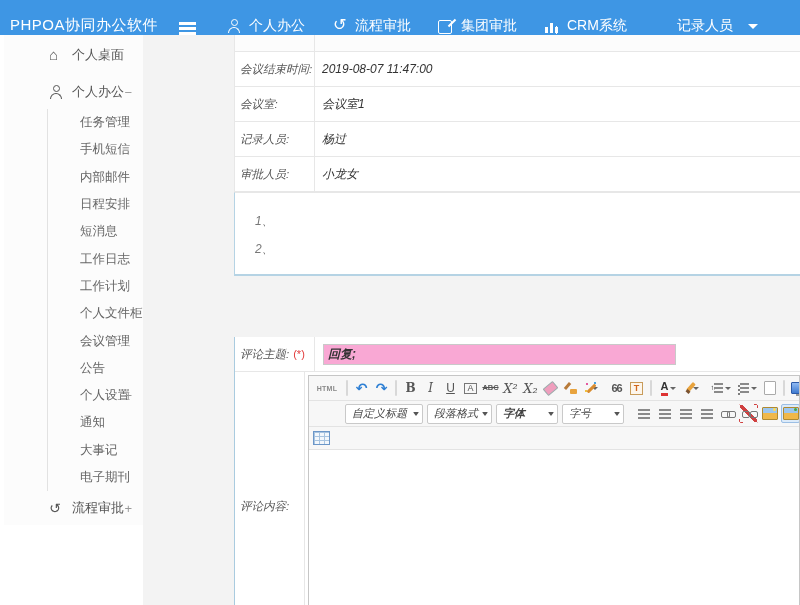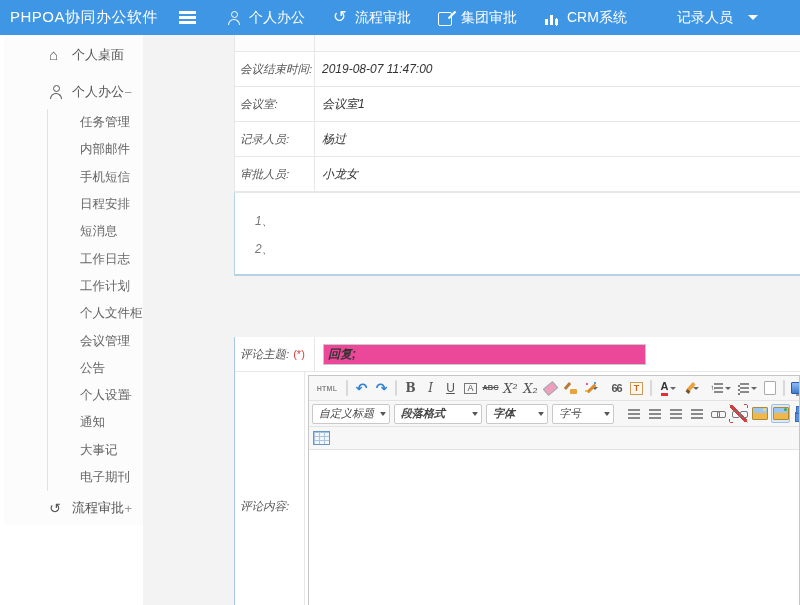--- a/index.html
+++ b/index.html
@@ -1,20 +1,20 @@
 <!DOCTYPE html>
 <html><head>
 <meta charset="utf-8">
 <style>
   * { margin:0; padding:0; box-sizing:border-box; }
   html,body { width:800px; height:605px; overflow:hidden; font-family:"Liberation Sans","DejaVu Sans",sans-serif; background:#fff; }
   body { position:relative; font-size:12px; color:#444; }
 
   
-  .topbar { position:absolute; left:0; top:0; width:800px; height:35px; background:#3e96e4; display:flex; align-items:center; color:#fff; }
+  .topbar { position:absolute; left:0; top:0; width:800px; height:35px; background:#3e96e4; display:flex; align-items:flex-end; color:#fff; }
   .logo { width:178px; padding-left:10px; font-size:15px; letter-spacing:.5px; white-space:nowrap; }
   .hamburger { width:20px; height:13px; position:relative; margin-right:28px; cursor:pointer; }
   .hamburger::before { content:""; position:absolute; left:1px; top:0; width:17px; height:2.5px; background:#fff; box-shadow:0 5px 0 #fff, 0 10px 0 #fff; }
   .nav { display:flex; align-items:center; gap:27px; }
   .nav-item { display:flex; align-items:center; gap:7px; font-size:14px; cursor:pointer; white-space:nowrap; }
   .nicon { position:relative; width:16px; height:16px; display:inline-block; flex:0 0 auto; }
   .person-icon::before { content:""; position:absolute; top:1px; left:5px; width:5px; height:5px; border:1.5px solid currentColor; border-radius:50%; }
   .person-icon::after  { content:""; position:absolute; bottom:1px; left:2px; width:10px; height:5px; border:1.5px solid currentColor; border-bottom:none; border-radius:7px 7px 0 0; }
   .history-icon::before { content:"↺"; position:absolute; left:1px; top:-1px; font-size:16px; line-height:16px; }
   .edit-square-icon::before { content:""; position:absolute; left:0; top:2px; width:12px; height:12px; border:1.5px solid currentColor; border-radius:2px; }
@@ -42,21 +42,21 @@
   .frow { display:flex; border-bottom:1px solid #e7e7e7; background:#fff; }
   .t1 .frow { border-left:1px solid #e7e7e7; }
   .frow.stub { height:17px; background:#fcfcfc; }
   .frow.std { height:35px; }
   .label-cell { width:80px; border-right:1px solid #e7e7e7; display:flex; align-items:center; padding-left:5px; font-style:italic; font-size:11.5px; color:#555; }
   .value-cell { flex:1; display:flex; align-items:center; padding-left:7px; font-style:italic; font-size:12px; color:#333; }
   .notes-box { height:84px; background:#fff; border-left:1px solid #b5d3e4; border-bottom:2px solid #b5d3e4; border-top:1px solid #e7e7e7; padding:14px 0 0 20px; }
   .note-line { font-size:12px; color:#777; line-height:28px; font-style:italic; }
   .req { color:#e23b3b; margin-left:4px; font-style:normal; font-size:11px; }
   .subject-row { height:35px; }
-  .subject-input { width:323px; height:21px; border:1px solid #c9c9c9; background:#ec4899; font-size:12px; font-style:italic; font-weight:bold; color:#333; padding:0 4px; margin-left:1px; }
+  .subject-input { width:353px; height:21px; border:1px solid #c9c9c9; background:#f9a8d4; font-size:12px; font-style:italic; font-weight:bold; color:#333; padding:0 4px; margin-left:1px; }
   .content-row { height:330px; border-bottom:none; align-items:flex-start; }
   .content-row .label-cell { height:268px; }
 
   
   .editor { margin:3px 0 0 3px; width:492px; border:1px solid #c6c6c6; background:#fff; }
   .toolbar { background:#f7f7f7; display:flex; align-items:center; padding:2px 3px; border-bottom:1px solid #e3e3e3; flex-wrap:nowrap; overflow:hidden; }
   .tb1 { height:25px; gap:1px; }
   .tb2 { height:26px; gap:2px; }
   .tb3 { height:23px; }
   .tbtn { position:relative; width:19px; height:19px; display:flex; align-items:center; justify-content:center; border:1px solid transparent; border-radius:2px; cursor:pointer; color:#555; flex:0 0 auto; }
@@ -97,21 +97,21 @@
   .tbtn.unlink::before { content:""; position:absolute; left:2px; top:6px; width:6px; height:5px; border:1px solid #777; border-radius:2px; }
   .tbtn.unlink::after { content:""; position:absolute; left:10px; top:6px; width:6px; height:5px; border:1px solid #777; border-radius:2px; }
   .tbtn.img::before { content:""; width:14px; height:11px; border:1px solid #b08a30; background:linear-gradient(to bottom,#9cc6ef 0 45%, #f0b84a 45%); border-radius:1px; }
   .tbtn.img::after { content:""; position:absolute; right:2px; top:3px; width:3px; height:3px; background:#fd5; border-radius:50%; }
   .tbtn.imgsel { border-color:#9cbfe4; background:#dcebfa; }
   .tbtn.imgsel::after { background:#4a4; }
   .tbtn.split::before { content:""; width:9px; height:6px; background:#5b8dd9; border:1px solid #3a6bb0; box-shadow:0 7px 0 #5b8dd9, 0 7px 0 1px #3a6bb0; margin-top:-7px; }
   .tbtn.tablegrid::before { content:""; width:15px; height:12px; border:1px solid #6b96c8; background-image:linear-gradient(#a8c4e0 1px, transparent 1px), linear-gradient(90deg,#a8c4e0 1px, transparent 1px); background-size:5px 4px; background-color:#f2f7fc; }
   .dropdown { height:20px; background:#fff; border:1px solid #c9c9c9; border-radius:2px; display:flex; align-items:center; justify-content:space-between; padding:0 3px 0 6px; font-size:11px; font-style:italic; color:#444; cursor:pointer; flex:0 0 auto; }
   .dropdown .dcaret { width:0; height:0; border-left:3.5px solid transparent; border-right:3.5px solid transparent; border-top:4px solid #555; margin-left:4px; border-radius:1px; }
-  .dd-w1{width:78px;} .dd-w2{width:88px;font-weight:bold;} .dd-w3{width:62px;font-weight:bold;} .dd-w4{width:62px;}
+  .dd-w1{width:78px;margin-left:33px;} .dd-w2{width:65px;} .dd-w3{width:62px;font-weight:bold;} .dd-w4{width:62px;}
   .edit-area { height:250px; background:#fff; }
   .tb2 .grp-gap { width:6px; flex:0 0 auto; }
 </style>
 </head>
 <body>
 
 <div class="topbar">
   <div class="logo">PHPOA协同办公软件</div>
   <span class="hamburger"></span>
   <div class="nav">
@@ -161,27 +161,27 @@
 
 
     <div class="side-item sub">
       <span class="sicon"></span>
       <span>任务管理</span>
       <span class="toggle"></span>
     </div>
 
     <div class="side-item sub">
       <span class="sicon"></span>
+      <span>手机短信</span>
+      <span class="toggle"></span>
+    </div>
+
+    <div class="side-item sub">
+      <span class="sicon"></span>
       <span>内部邮件</span>
-      <span class="toggle"></span>
-    </div>
-
-    <div class="side-item sub">
-      <span class="sicon"></span>
-      <span>手机短信</span>
       <span class="toggle"></span>
     </div>
 
     <div class="side-item sub">
       <span class="sicon"></span>
       <span>日程安排</span>
       <span class="toggle"></span>
     </div>
 
     <div class="side-item sub">

